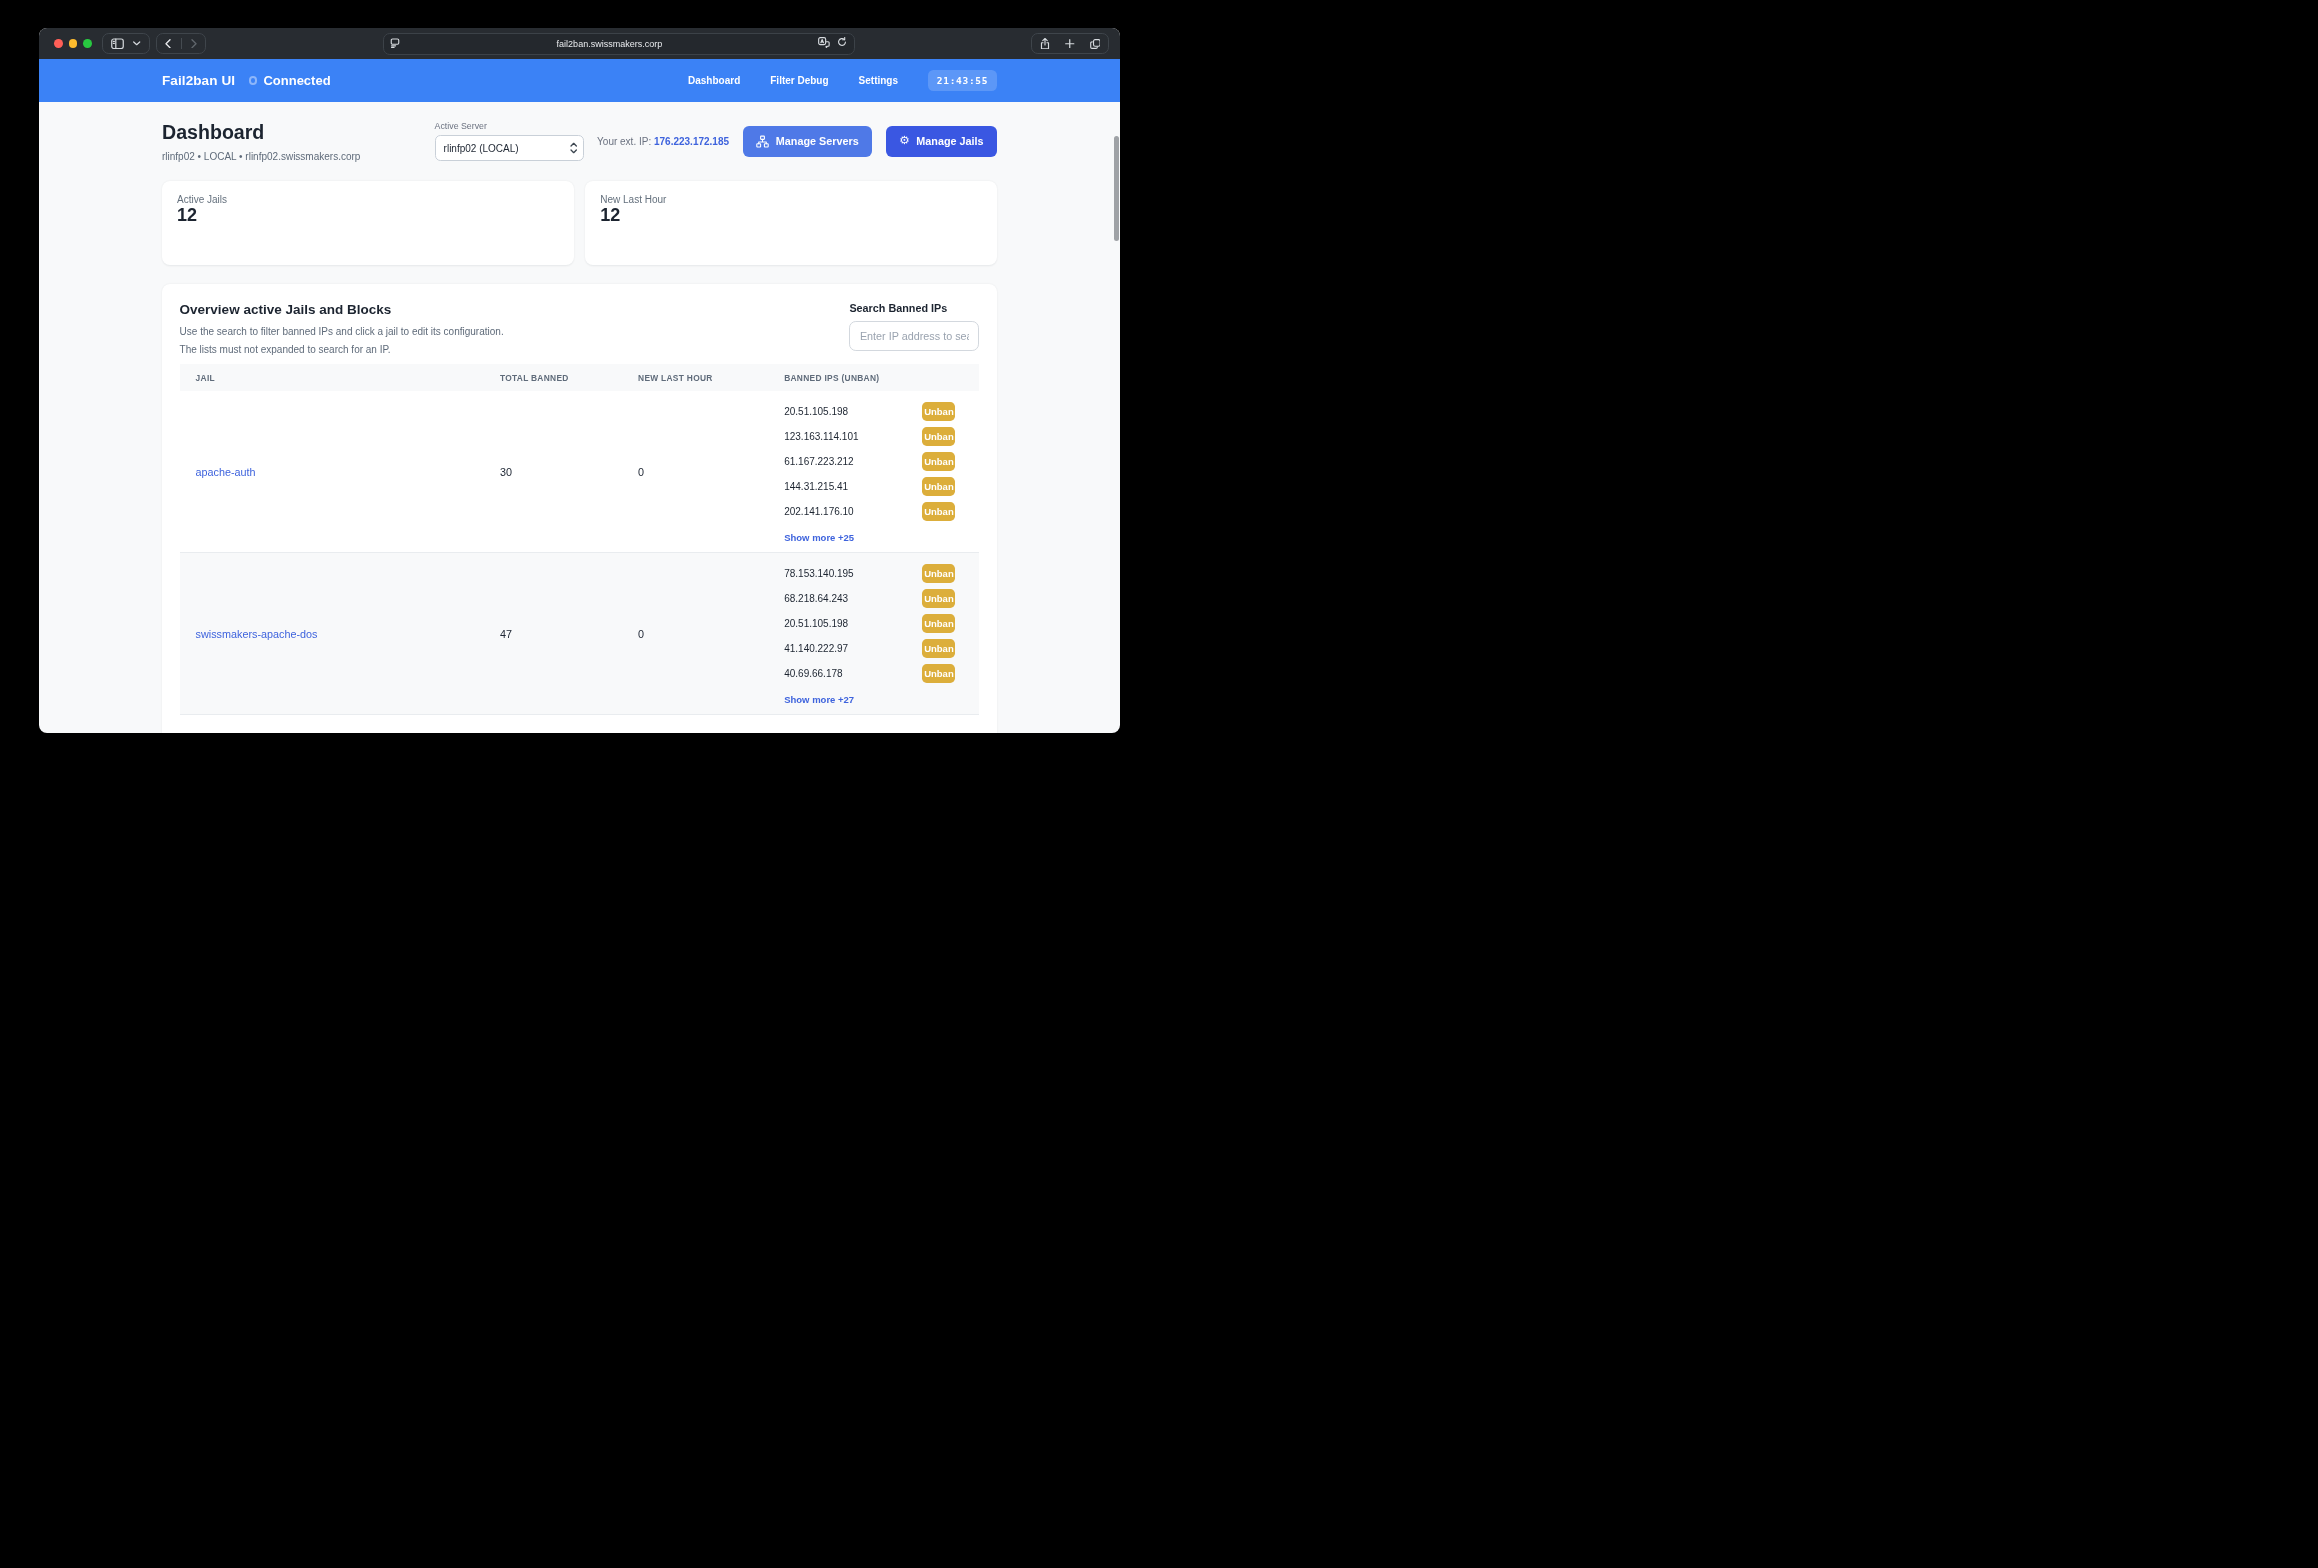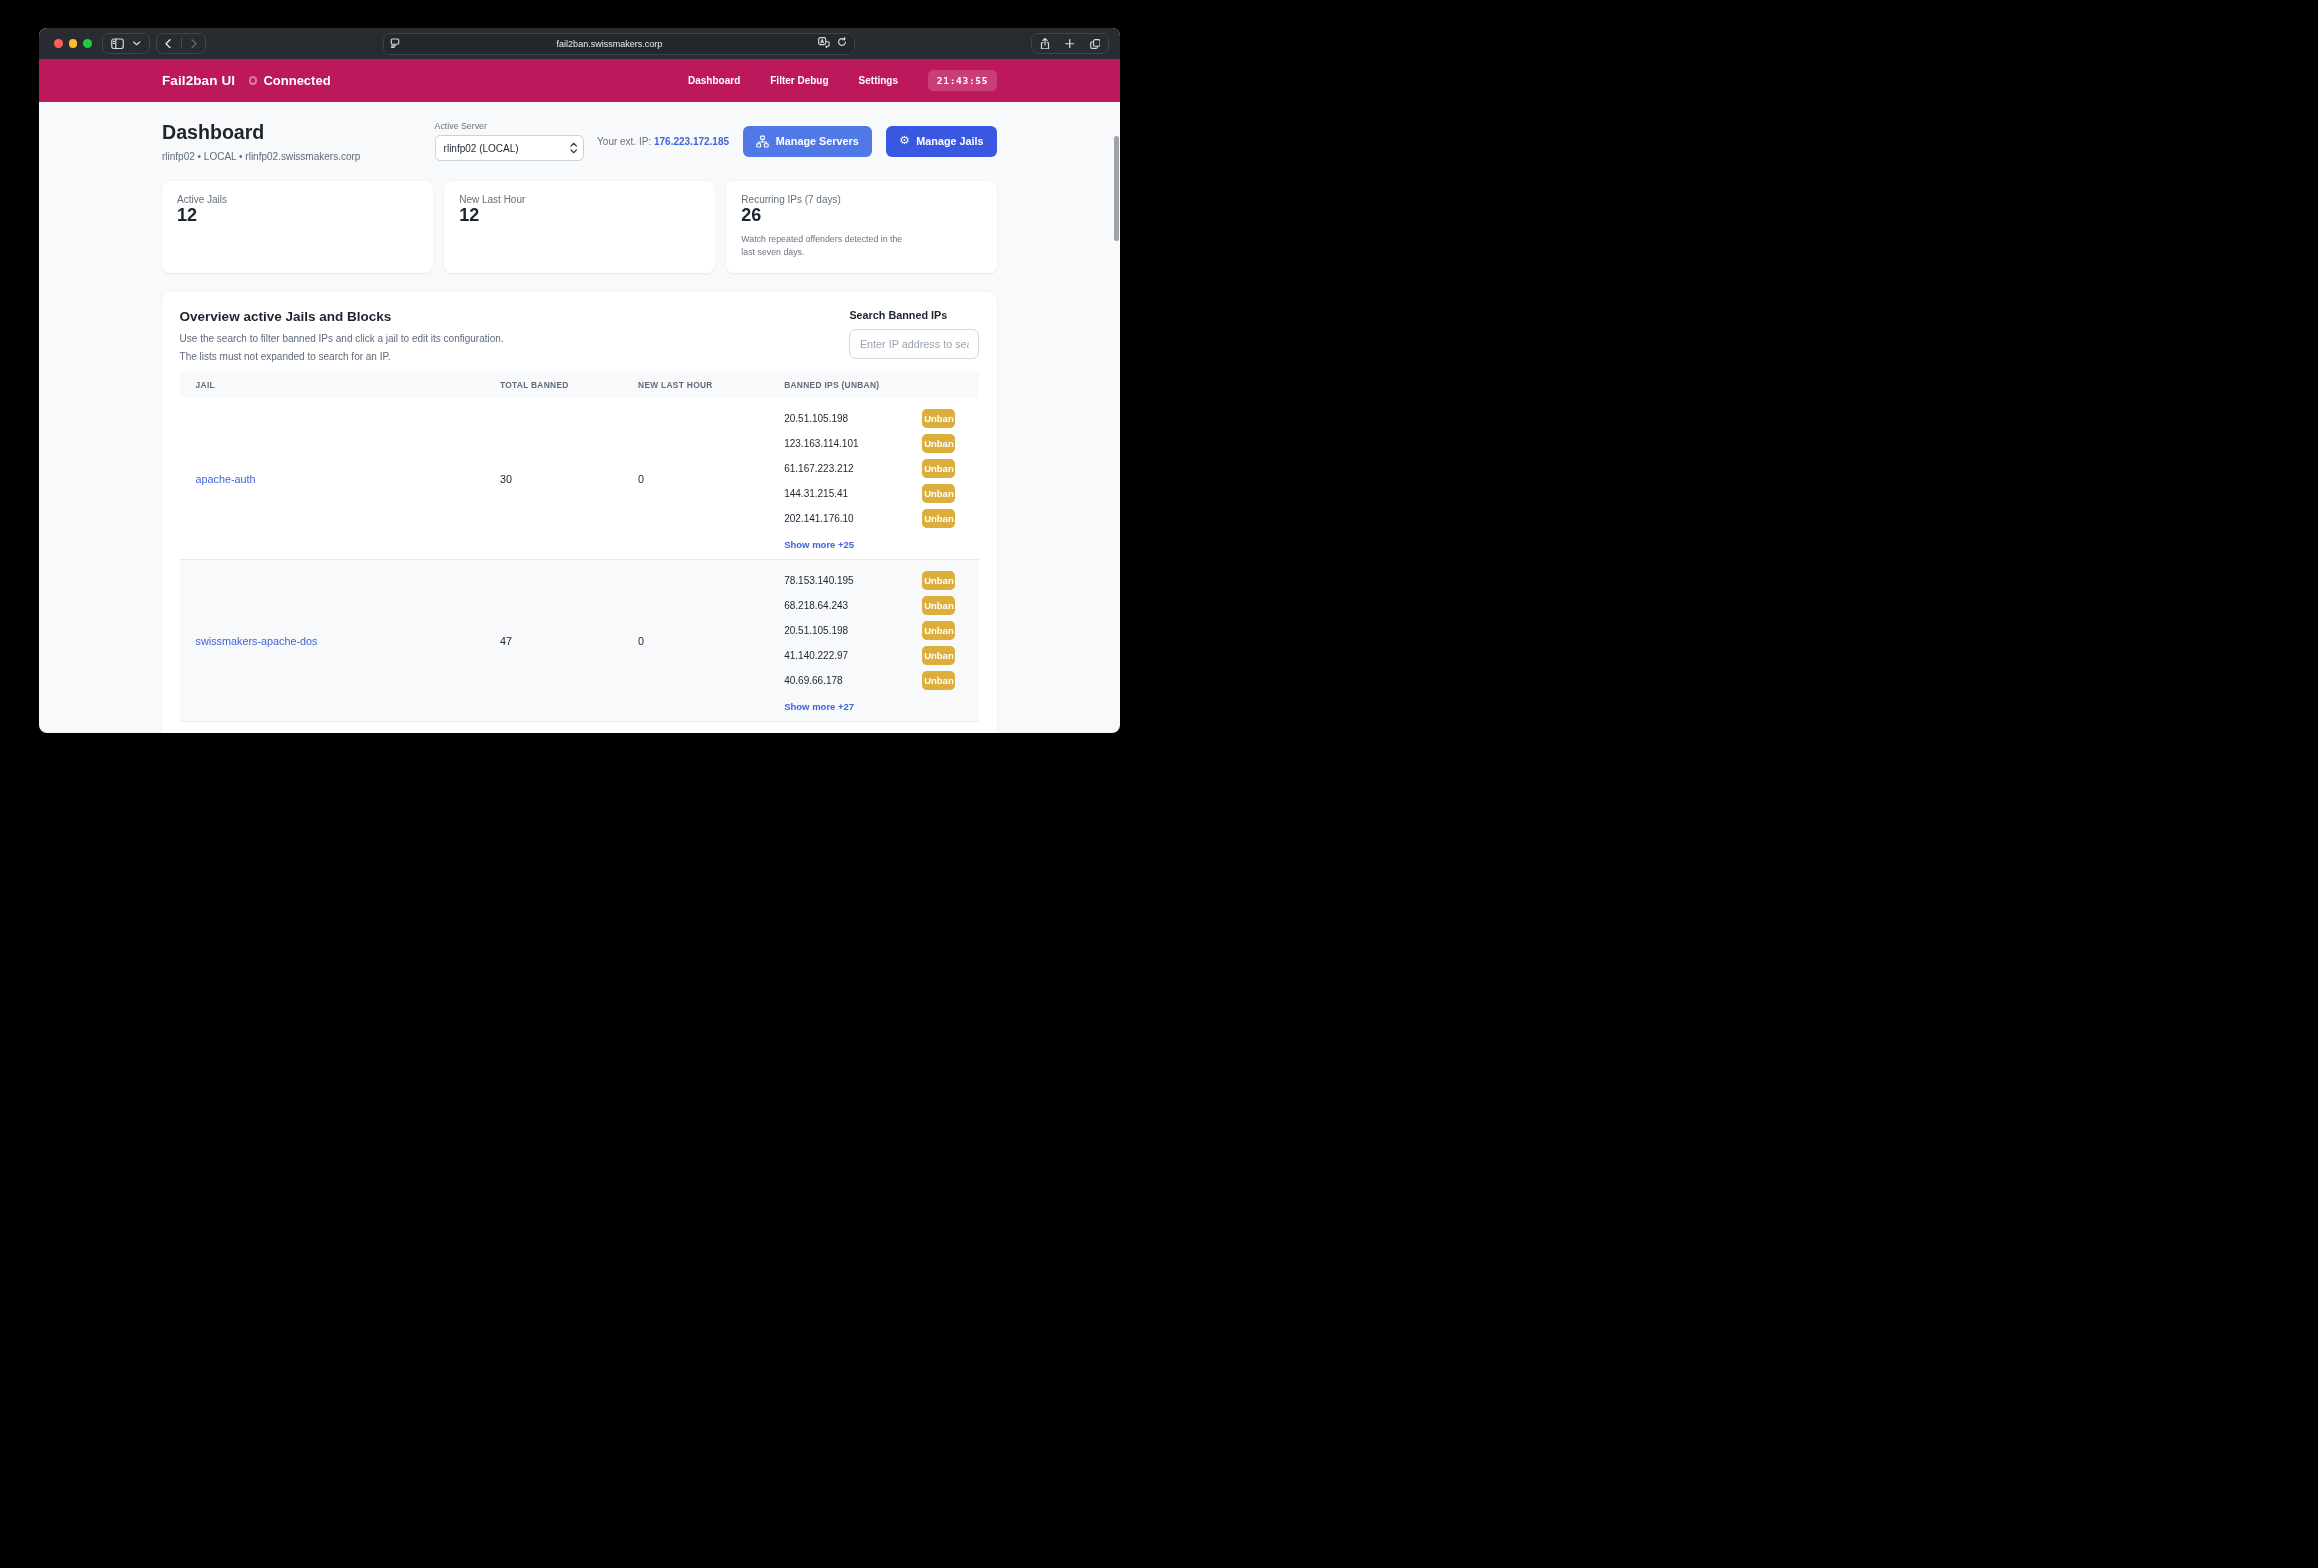--- a/index.html
+++ b/index.html
@@ -34,21 +34,21 @@
     flex:1; display:flex; justify-content:center; align-items:center;
   }
   .url-pill {
     width:472px; height:22px; background:#24282d; border:0.7px solid #3c4248;
     border-radius:6.8px; display:flex; align-items:center; padding:0 6.8px; color:#c9ced3;justify-content:flex-end;
   }
   .url-text { flex:1; text-align:center; color:#e9ebee; font-size:9px; }
   .url-right { display:flex; align-items:center; gap:6.8px; }
   .chrome-right { margin-right:2.7px; }
   
-  .navbar { height:43px; flex:0 0 43px; background:#be185d; display:flex; align-items:center; }
+  .navbar { height:43px; flex:0 0 43px; background:#3b82f6; display:flex; align-items:center; }
   .container { width:835px; margin:0 auto; }
   .nav-inner { display:flex; align-items:center; }
   .brand { color:#fff; font-size:13.5px; font-weight:700; letter-spacing:0.1px; }
   .status-wrap { display:flex; align-items:center; gap:6px; margin-left:13.5px; }
   .status-ring { width:8.8px; height:8.8px; border-radius:50%; border:2px solid rgba(255,255,255,.42); display:block; }
   .status-text { color:#fff; font-size:13px; font-weight:700;text-align:right; }
   .nav-links { margin-left:auto; display:flex; align-items:center; gap:30px; }
   .nav-link { color:#fff; font-size:10px; font-weight:600; cursor:pointer; }
   .clock-chip {
     background:rgba(255,255,255,.17); color:#fff; border-radius:5.4px; padding:4.7px 8.8px;
@@ -286,25 +286,20 @@
         <div class="stat-card">
           <div class="stat-label">Active Jails</div>
           <div class="stat-value">12</div>
           <div class="stat-desc"></div>
         </div>
         <div class="stat-card">
           <div class="stat-label">New Last Hour</div>
           <div class="stat-value">12</div>
           <div class="stat-desc"></div>
         </div>
-        <div class="stat-card">
-          <div class="stat-label">Recurring IPs (7 days)</div>
-          <div class="stat-value">26</div>
-          <div class="stat-desc">Watch repeated offenders detected in the last seven days.</div>
-        </div>
       </div>
 
       <div class="overview-card">
         <div class="overview-head">
           <div>
             <div class="overview-title">Overview active Jails and Blocks</div>
             <p class="overview-desc">Use the search to filter banned IPs and click a jail to edit its configuration.</p>
             <p class="overview-desc2">The lists must not expanded to search for an IP.</p>
           </div>
           <div class="search-block">

